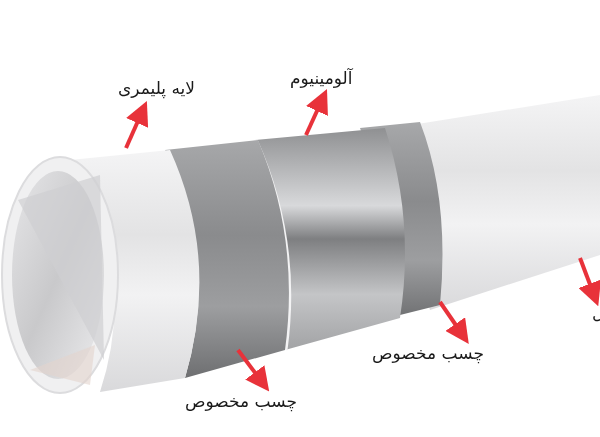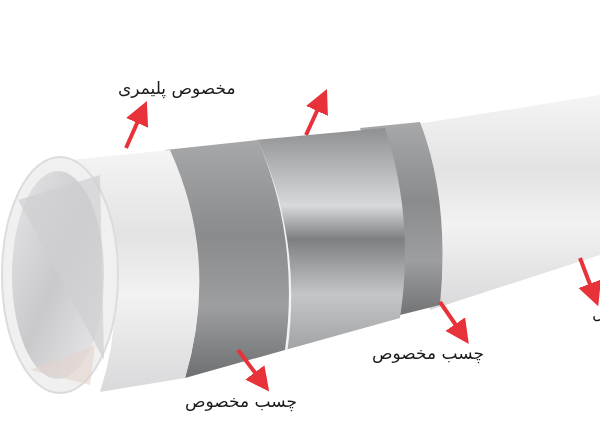--- a/index.html
+++ b/index.html
@@ -85,17 +85,18 @@
 
     <g>
       <line x1="126" y1="148" x2="142" y2="112" stroke="#e8323a" stroke-width="4" marker-end="url(#arrowHead)"></line>
       <line x1="306" y1="135" x2="322" y2="100" stroke="#e8323a" stroke-width="4" marker-end="url(#arrowHead)"></line>
       <line x1="238" y1="350" x2="262" y2="382" stroke="#e8323a" stroke-width="4" marker-end="url(#arrowHead)"></line>
       <line x1="440" y1="302" x2="462" y2="334" stroke="#e8323a" stroke-width="4" marker-end="url(#arrowHead)"></line>
       <line x1="580" y1="258" x2="594" y2="295" stroke="#e8323a" stroke-width="4" marker-end="url(#arrowHead)"></line>
     </g>
   </svg>
 
-  <div class="label" id="lbl-polymer">مخصوص پلیمری</div>
+  <div class="label" id="lbl-polymer">لایه پلیمری</div>
+  <div class="label" id="lbl-aluminum">آلومینیوم</div>
   <div class="label" id="lbl-adhesive-1">چسب مخصوص</div>
   <div class="label" id="lbl-adhesive-2">چسب مخصوص</div>
   <div class="label" id="lbl-partial">ل</div>
 </div>
 
 </body></html>

